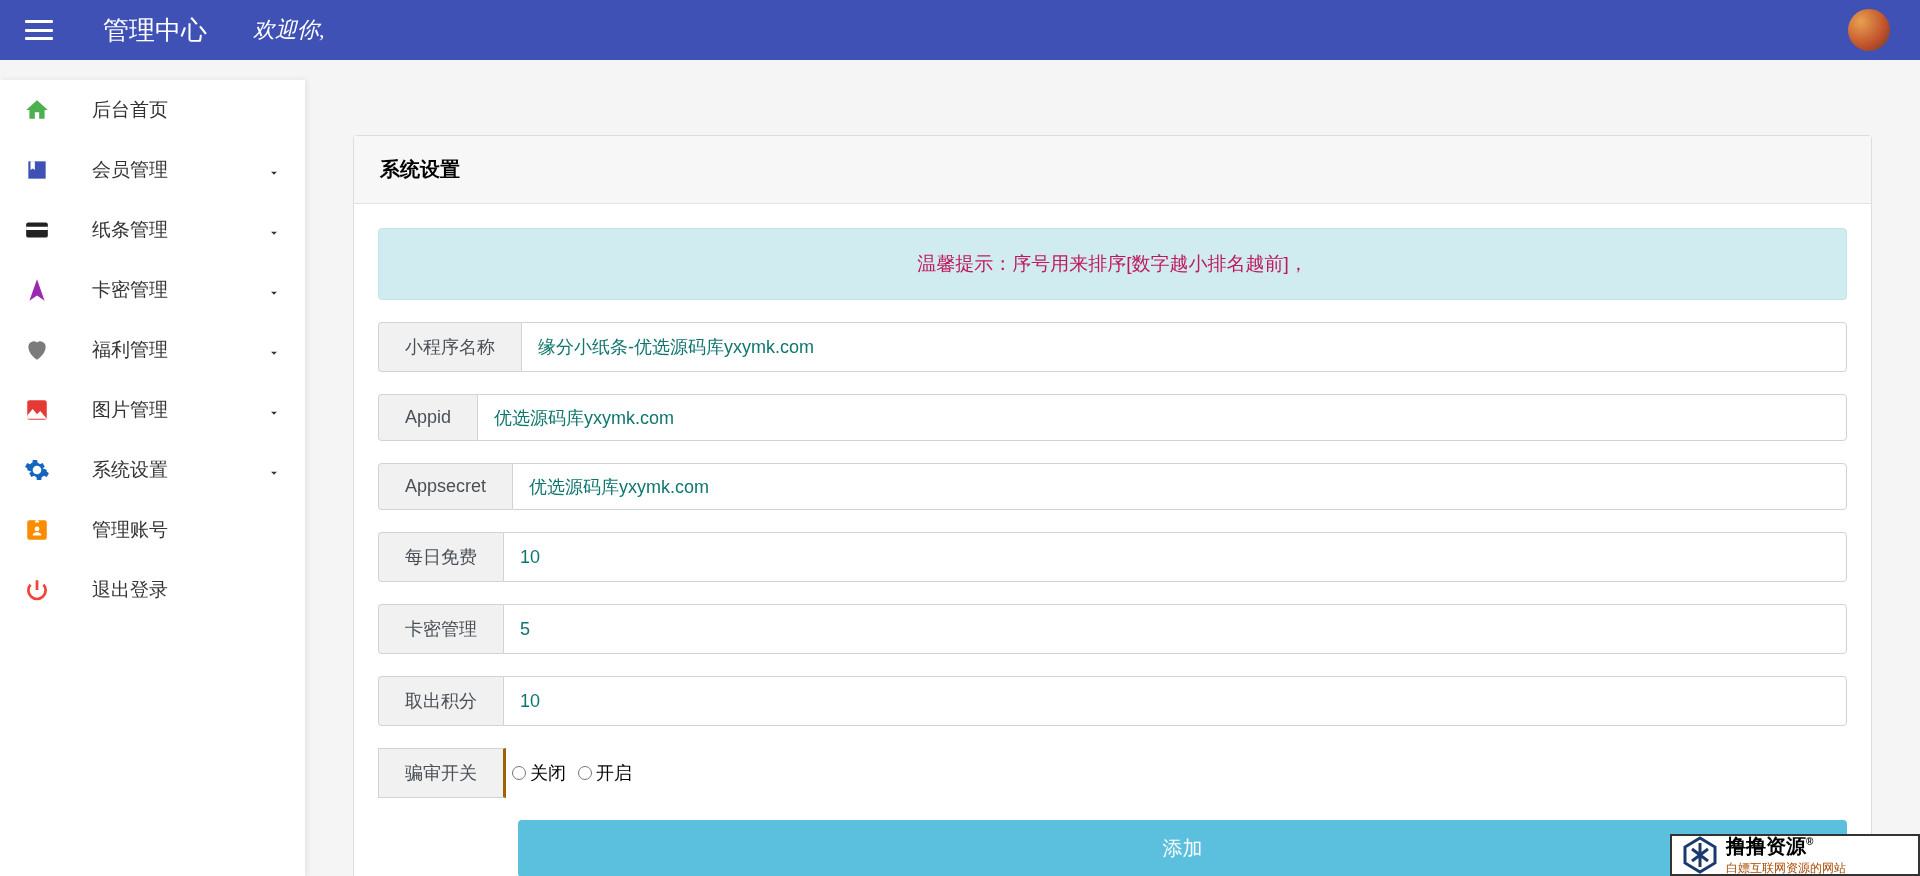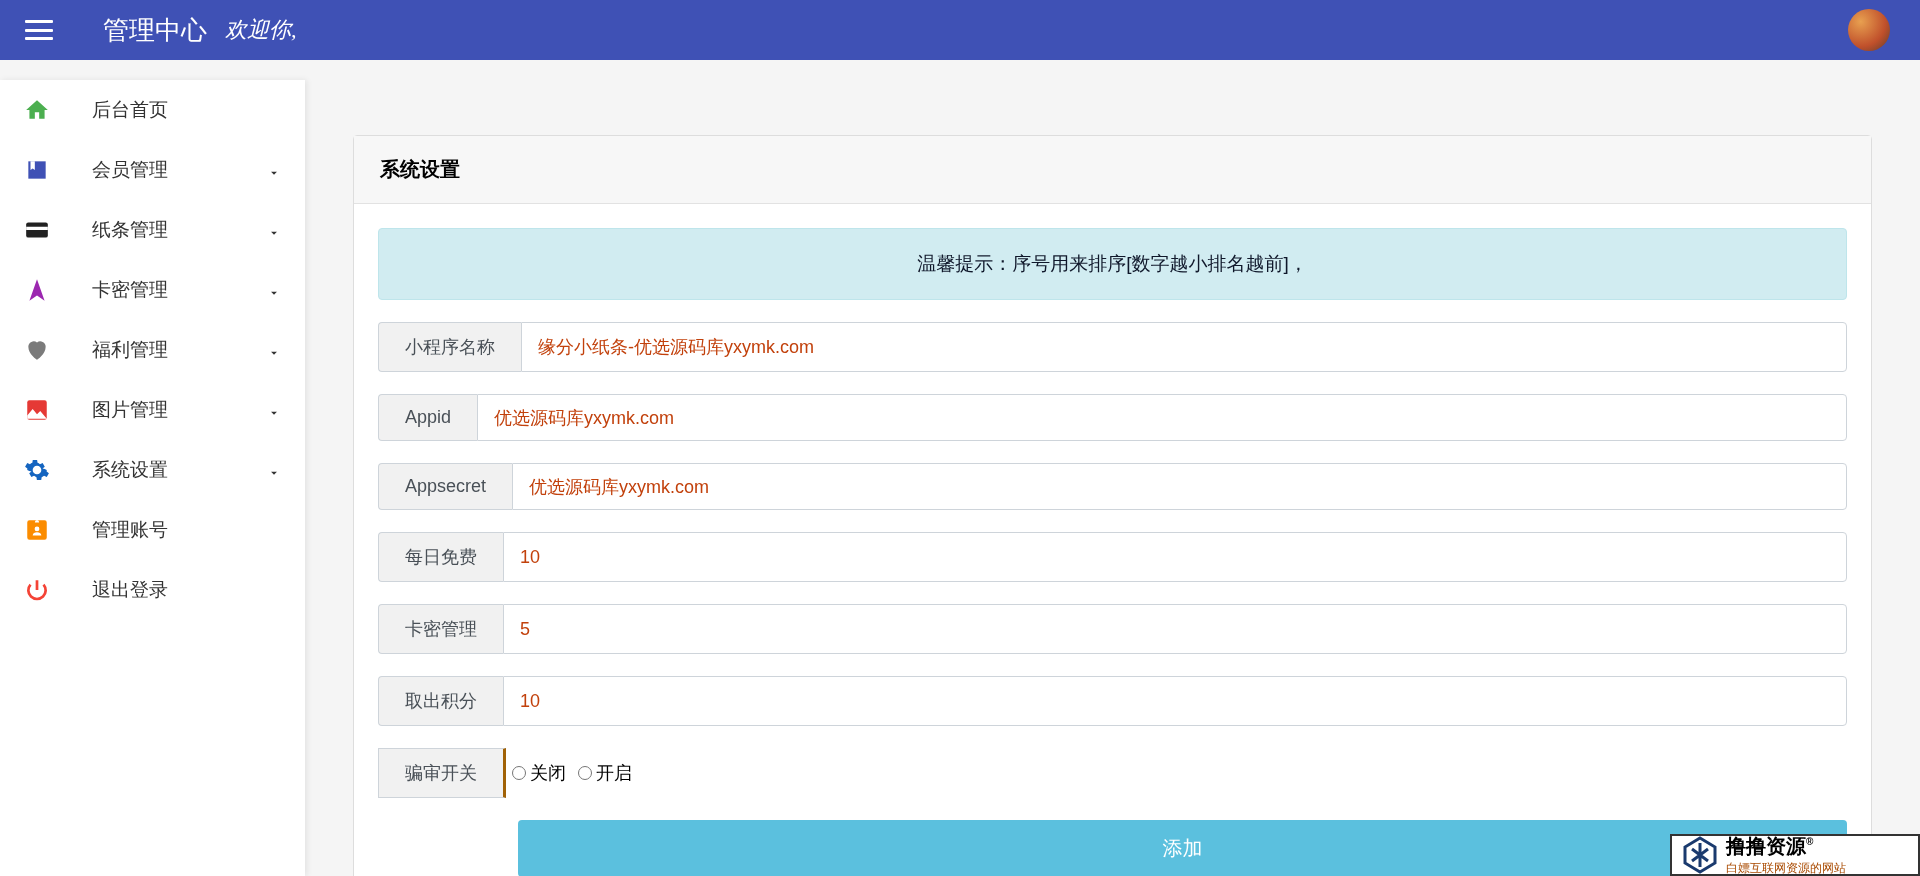--- a/index.html
+++ b/index.html
@@ -3,42 +3,42 @@
 <meta charset="utf-8">
 <style>
 * { margin: 0; padding: 0; box-sizing: border-box; font-family: "Microsoft YaHei", Arial, sans-serif; }
 body { background: #f5f5f5; width: 1920px; height: 876px; overflow: hidden; }
 
 
 .header { background: #3F51B5; height: 60px; display: flex; align-items: center; padding: 0 25px; color: #fff; position: relative; }
 .hamburger { width: 28px; height: 20px; cursor: pointer; display: flex; flex-direction: column; justify-content: space-between; margin-right: 50px; }
 .hamburger span { display: block; height: 3px; background: #fff; border-radius: 1px; }
 .header-title { font-size: 26px; font-weight: 500; margin-right: 18px; }
-.welcome { font-size: 22px; font-style: italic; font-family: serif; }
+.welcome { font-size: 22px; font-style: italic; font-family: serif; margin-left: 28px; }
 .avatar { width: 42px; height: 42px; border-radius: 50%; position: absolute; right: 30px; background: radial-gradient(circle at 30% 30%, #e8a050, #c0502b 60%, #5a3d2e); }
 
 
 .sidebar { position: absolute; top: 80px; left: 0; width: 305px; height: calc(876px - 80px); background: #fff; box-shadow: 2px 0 6px rgba(0,0,0,0.08); }
 .sb-item { display: flex; align-items: center; height: 60px; padding: 0 24px; cursor: pointer; font-size: 19px; color: #333; }
 .sb-icon { width: 26px; height: 26px; margin-right: 42px; display: flex; align-items: center; justify-content: center; }
 .sb-label { flex: 1; }
 .sb-chevron { width: 14px; height: 14px; }
 .sb-chevron svg { width: 100%; height: 100%; }
 
 
 .main { position: absolute; top: 80px; left: 305px; right: 0; height: calc(876px - 80px); padding: 55px 48px 0 48px; overflow: auto; }
 .card { background: #fff; border: 1px solid #ddd; border-radius: 4px; }
 .card-header { background: #f7f7f7; padding: 20px 26px; font-size: 20px; font-weight: 600; border-bottom: 1px solid #e2e2e2; }
 .card-body { padding: 24px; }
 
-.alert { background: #d1ecf1; color: #0f172a; border: 1px solid #bee5eb; border-radius: 4px; padding: 22px; text-align: center; font-size: 19px; margin-bottom: 22px; }
+.alert { background: #d1ecf1; color: #be185d; border: 1px solid #bee5eb; border-radius: 4px; padding: 22px; text-align: center; font-size: 19px; margin-bottom: 22px; }
 
 .input-group { display: flex; margin-bottom: 22px; }
 .input-label { background: #f1f1f1; border: 1px solid #ced4da; border-right: none; padding: 12px 26px; font-size: 18px; color: #495057; border-radius: 4px 0 0 4px; display: flex; align-items: center; white-space: nowrap; }
-.input-field { flex: 1; border: 1px solid #ced4da; padding: 12px 16px; font-size: 18px; color: #c2410c; border-radius: 0 4px 4px 0; outline: none; }
+.input-field { flex: 1; border: 1px solid #ced4da; padding: 12px 16px; font-size: 18px; color: #0f766e; border-radius: 0 4px 4px 0; outline: none; }
 
 .radio-row { display: flex; align-items: center; margin-bottom: 22px; }
 .radio-row .input-label { border-right: 3px solid #a16207; border-radius: 0; margin-right: 6px; }
 .radio-item { display: flex; align-items: center; margin-right: 12px; font-size: 18px; }
 .radio-item input { margin-right: 4px; width: 14px; height: 14px; }
 
 .submit-btn { width: calc(100% - 140px); margin-left: 140px; background: #5bc0de; color: #fff; border: none; padding: 15px; font-size: 20px; border-radius: 4px; cursor: pointer; }
 
 
 .watermark { position: absolute; bottom: 0; right: 0; width: 250px; height: 42px; background: #fff; border: 2px solid #333; display: flex; align-items: center; padding: 4px 8px; }

